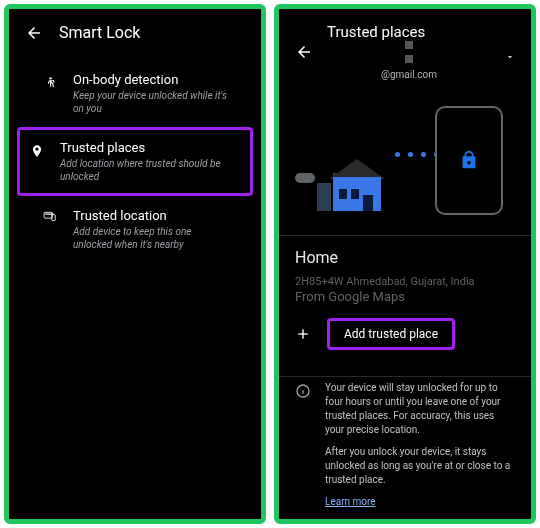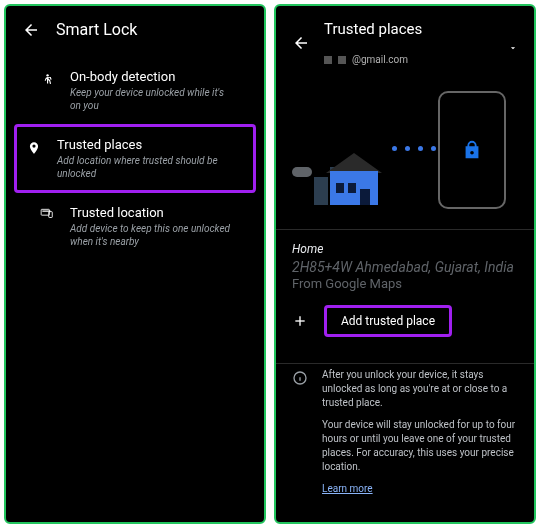--- a/index.html
+++ b/index.html
@@ -1,20 +1,20 @@
 <!DOCTYPE html>
 <html><head>
 <meta charset="utf-8">
 <style>
   * { margin: 0; padding: 0; box-sizing: border-box; font-family: Roboto, Arial, sans-serif; }
   body { background: #fff; width: 540px; height: 528px; display: flex; gap: 8px; padding: 4px; }
   .phone {
     flex: 1;
     background: #000;
-    border: 2px solid #22c55e;
+    border: 5px solid #22c55e;
     border-radius: 6px;
     overflow: hidden;
     display: flex;
     flex-direction: column;
     color: #e8eaed;
     position: relative;
   }
   
   .hdr1 { display: flex; align-items: center; gap: 16px; padding: 14px 16px 18px; }
   .back-arrow { width: 18px; height: 18px; display: flex; align-items: center; justify-content: center; cursor: pointer; }
@@ -34,21 +34,21 @@
     border-radius: 4px;
     margin: 0 8px;
     padding: 10px 8px;
   }
   .highlight-left .ic { width: 18px; }
 
   
   .hdr2 { display: flex; align-items: center; gap: 14px; padding: 14px 16px 10px; }
   .hdr2-col { flex: 1; display: flex; flex-direction: column; }
   .hdr2-title { font-size: 15px; color: #fff; }
-  .acct-row { display: flex; align-items: center; gap: 6px; margin-top: 16px; }
+  .acct-row { display: flex; align-items: center; gap: 6px; margin-top: 0; flex-direction: column; }
   .acct-sq { width: 8px; height: 8px; background: #555; }
   .acct-email { font-size: 10px; color: #b0b0b0; }
   .caret { width: 10px; height: 10px; color: #fff; }
 
   .illus {
     margin: 10px 16px 0;
     height: 130px;
     position: relative;
     border-radius: 4px;
     overflow: hidden;
@@ -78,22 +78,22 @@
     position: absolute; right: 12px; top: 6px; bottom: 6px; width: 68px;
     border: 2px solid #666; border-radius: 10px;
     display: flex; align-items: center; justify-content: center;
     background: #000;
   }
   .lock-ic { color: #1a73e8; }
 
   .divider2 { height: 1px; background: #2a2a2a; margin: 14px 0 0; }
 
   .place-block { padding: 12px 16px 4px; }
-  .place-title { font-size: 12px; color: #e8eaed; margin-bottom: 2px; font-style: italic; }
-  .place-addr { font-size: 14px; color: #5f6368; line-height: 1.3; font-style: italic; }
+  .place-title { font-size: 16px; color: #e8eaed; margin-bottom: 8px; }
+  .place-addr { font-size: 11px; color: #5f6368; line-height: 1.3; }
   .place-src { font-size: 13px; color: #5f6368; }
 
   .add-row { display: flex; align-items: center; gap: 16px; padding: 10px 16px 12px; }
   .plus { width: 16px; height: 16px; display: flex; align-items: center; justify-content: center; color: #fff; }
   .add-btn {
     border: 3px solid #a020f0;
     border-radius: 4px;
     padding: 6px 14px;
     font-size: 12px;
     color: #fff;
@@ -230,18 +230,18 @@
 
   <div class="info-block">
     <div class="info-ic">
       <svg width="16" height="16" viewBox="0 0 24 24" fill="none" stroke="#9aa0a6" stroke-width="2">
           <circle cx="12" cy="12" r="9"></circle>
           <line x1="12" y1="8" x2="12" y2="8"></line>
           <line x1="12" y1="11" x2="12" y2="16"></line>
         </svg>
     </div>
     <div class="info-txt">
+      <p>Your device will stay unlocked for up to four hours or until you leave one of your trusted places. For accuracy, this uses your precise location.</p>
       <p>After you unlock your device, it stays unlocked as long as you're at or close to a trusted place.</p>
-      <p>Your device will stay unlocked for up to four hours or until you leave one of your trusted places. For accuracy, this uses your precise location.</p>
       <span class="learn">Learn more</span>
     </div>
   </div>
 </div>
 
 </body></html>

